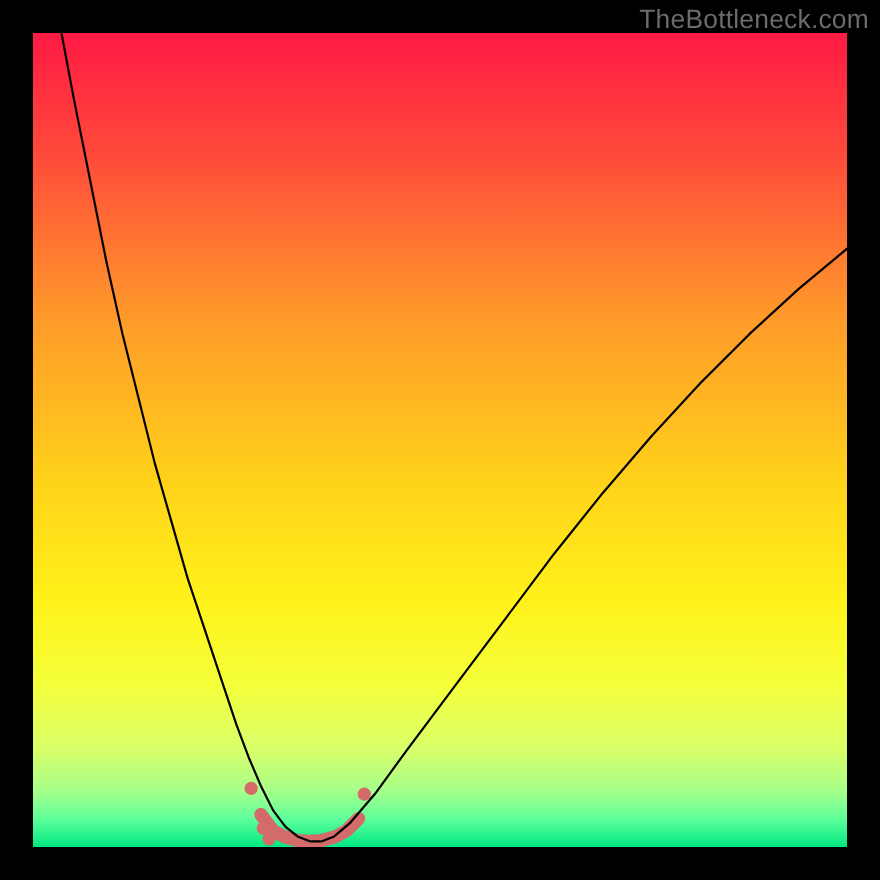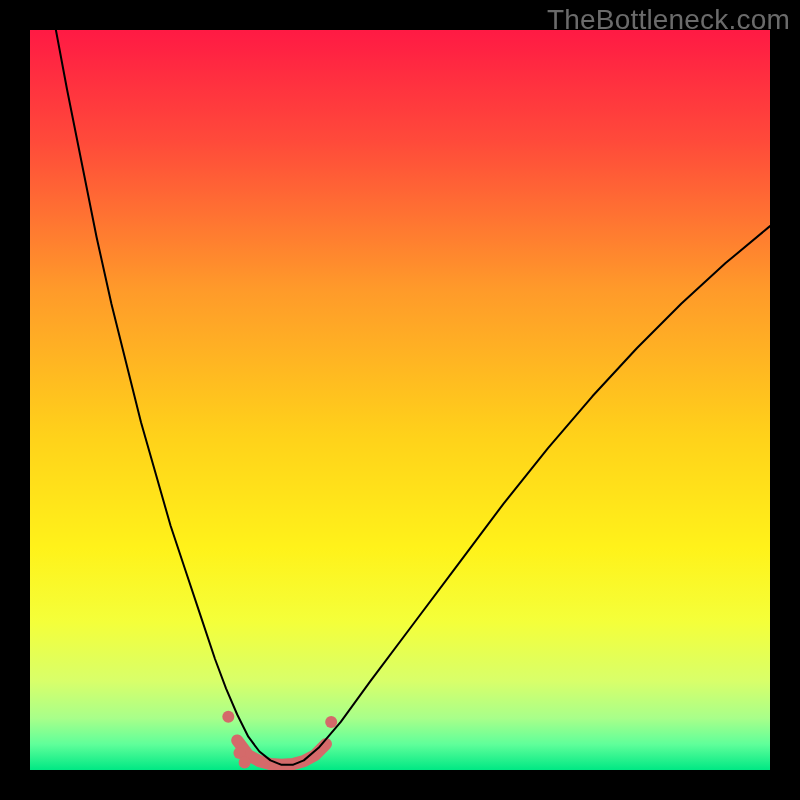--- a/index.html
+++ b/index.html
@@ -34,21 +34,21 @@
     position: absolute;
     inset: 0;
     width: 100%;
     height: 100%;
   }
   .watermark {
     position: absolute;
     top: 4px;
     right: 10px;
     color: #6b6b6b;
-    font-size: 28px;
+    font-size: 24px;
     font-weight: 400;
     letter-spacing: 0.2px;
     user-select: none;
   }
 </style>
 </head>
 <body>
 
 <div class="frame">
   <div class="watermark">TheBottleneck.com</div>

